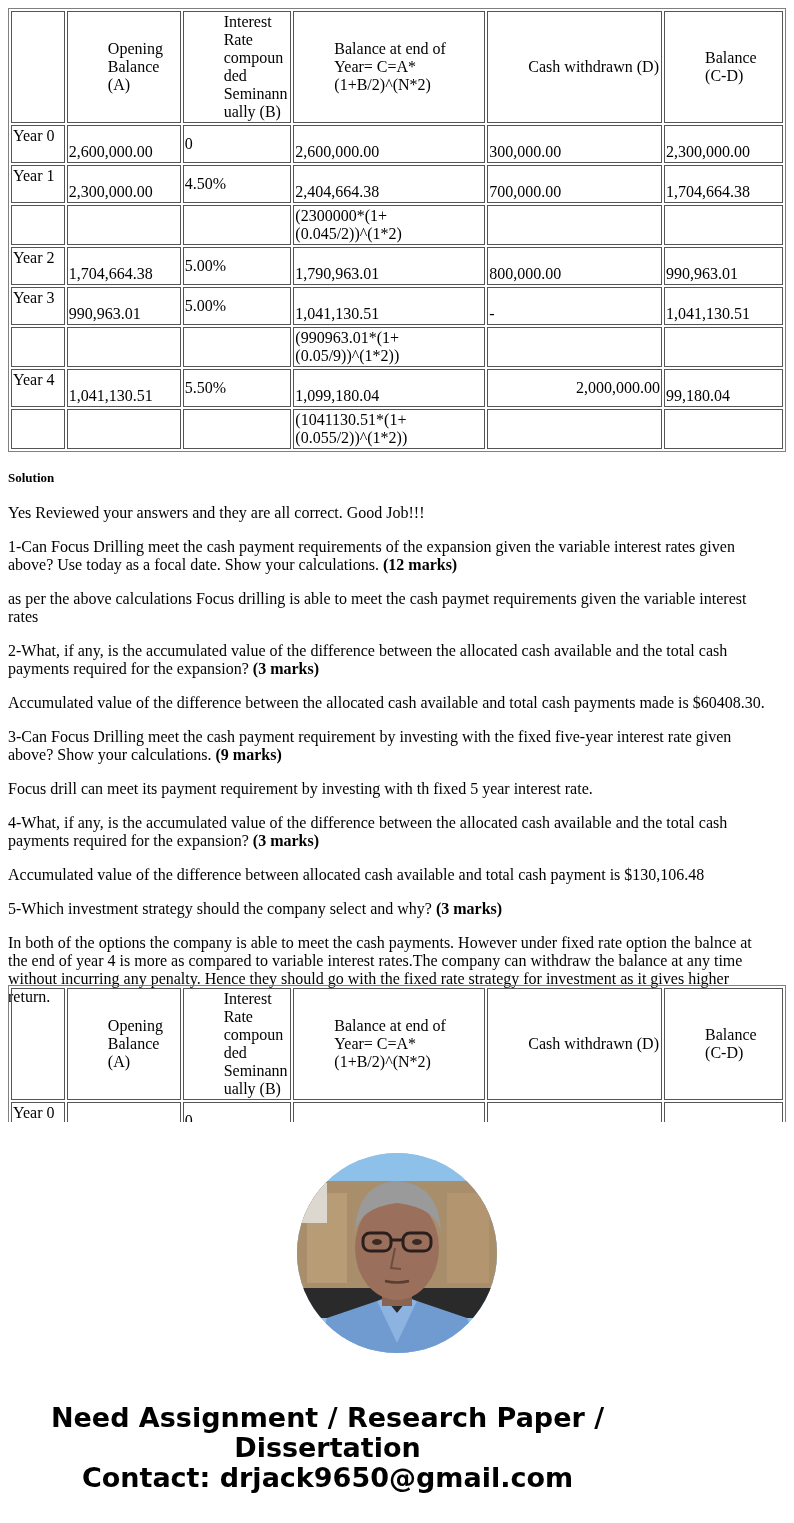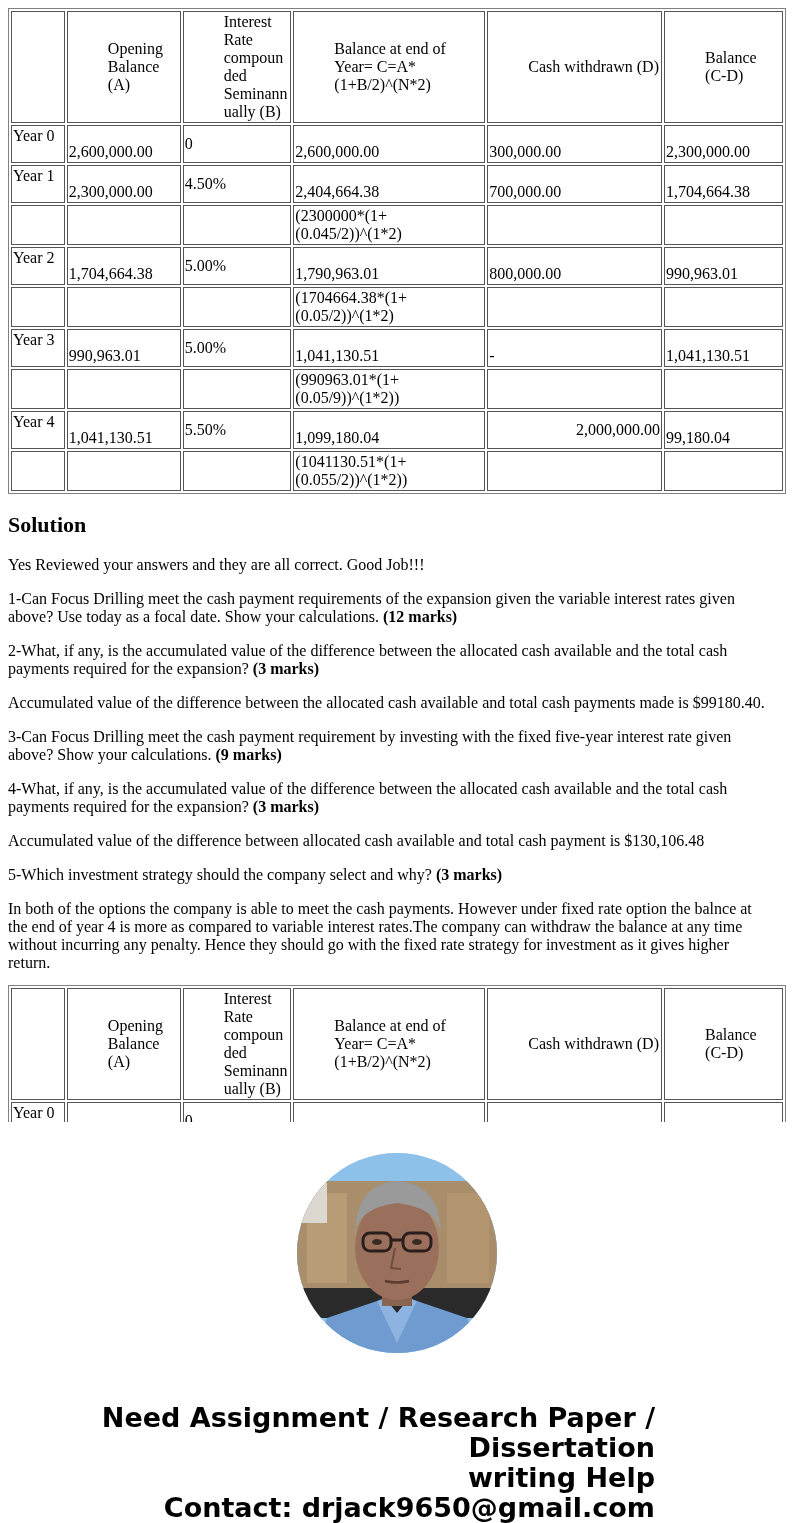--- a/index.html
+++ b/index.html
@@ -40,21 +40,21 @@
     td.formula { vertical-align: top; }
     td.right { text-align: right; vertical-align: middle; }
     col.c1 { width: 53px; }
     col.c2 { width: 112px; }
     col.c3 { width: 107px; }
     col.c4 { width: 189px; }
     col.c5 { width: 172px; }
     col.c6 { width: 117px; }
 
     h3.sol {
-      font-size: 22px;
+      font-size: 13px;
       font-weight: bold;
       margin: 18px 0 18px 0;
     }
     p { margin: 0 18px 16px 0; line-height: 18px; }
     b { font-weight: bold; }
 
     .clip2 {
       position: absolute;
       left: 8px;
       top: 985px;
@@ -71,21 +71,21 @@
       height: 200px;
       border-radius: 50%;
       overflow: hidden;
       background: #8fbde6;
     }
     .footer {
       position: absolute;
       left: 0;
       top: 1403px;
       width: 655px;
-      text-align: right;
+      text-align: center;
       font-family: "DejaVu Sans", sans-serif;
       font-weight: bold;
       font-size: 27px;
       line-height: 30px;
       color: #000;
     }
   </style>
 </head>
 <body>
 
@@ -136,28 +136,20 @@
     </tr>
 
     <tr>
       <td class="year">Year 2</td>
       <td class="num">1,704,664.38</td>
       <td class="rate">5.00%</td>
       <td class="num">1,790,963.01</td>
       <td class="num">800,000.00</td>
       <td class="num">990,963.01</td>
     </tr>
-    <tr>
-      <td></td>
-      <td></td>
-      <td></td>
-      <td class="formula">(1704664.38*(1+(0.05/2))^(1*2)</td>
-      <td></td>
-      <td></td>
-    </tr>
 
     <tr>
       <td class="year">Year 3</td>
       <td class="num">990,963.01</td>
       <td class="rate">5.00%</td>
       <td class="num">1,041,130.51</td>
       <td class="num">-</td>
       <td class="num">1,041,130.51</td>
     </tr>
     <tr>
@@ -186,25 +178,27 @@
       <td></td>
     </tr>
   </tbody>
     </table>
 
   <h3 class="sol">Solution</h3>
 
   <p>Yes Reviewed your answers and they are all correct. Good Job!!!</p>
 
   <p><span>1-Can Focus Drilling meet the cash payment requirements of the expansion given the variable interest rates given above? Use today as a focal date. Show your calculations. </span><b>(12 marks)</b></p>
+  <p>as per the above calculations Focus drilling is able to meet the cash paymet requirements given the variable interest rates</p>
 
   <p><span>2-What, if any, is the accumulated value of the difference between the allocated cash available and the total cash payments required for the expansion? </span><b>(3 marks)</b></p>
-  <p>Accumulated value of the difference between the allocated cash available and total cash payments made is $99180.40.</p>
+  <p>Accumulated value of the difference between the allocated cash available and total cash payments made is $60408.30.</p>
 
   <p><span>3-Can Focus Drilling meet the cash payment requirement by investing with the fixed five-year interest rate given above? Show your calculations. </span><b>(9 marks)</b></p>
+  <p>Focus drill can meet its payment requirement by investing with th fixed 5 year interest rate.</p>
 
   <p><span>4-What, if any, is the accumulated value of the difference between the allocated cash available and the total cash payments required for the expansion? </span><b>(3 marks)</b></p>
   <p>Accumulated value of the difference between allocated cash available and total cash payment is $130,106.48</p>
 
   <p><span>5-Which investment strategy should the company select and why? </span><b>(3 marks)</b></p>
   <p>In both of the options the company is able to meet the cash payments. However under fixed rate option the balnce at the end of year 4 is more as compared to variable interest rates.The company can withdraw the balance at any time without incurring any penalty. Hence they should go with the fixed rate strategy for investment as it gives higher return.</p>
 </div>
 
 <div class="clip2">
   <table class="calc">
@@ -272,15 +266,14 @@
     <ellipse cx="80" cy="89" rx="5" ry="3" fill="#3a2a24"></ellipse>
     <ellipse cx="120" cy="89" rx="5" ry="3" fill="#3a2a24"></ellipse>
 
     <path d="M98 95 L94 115 L104 116" fill="none" stroke="#6e4c3e" stroke-width="2"></path>
     <path d="M88 128 Q100 131 112 128" fill="none" stroke="#5a3c30" stroke-width="2.5"></path>
   </svg>
 </div>
 
 <div class="footer">
   <div>Need Assignment / Research Paper / Dissertation</div>
-  <div>writing Help</div>
   <div>Contact: drjack9650@gmail.com</div>
 </div>
 
 </body></html>

